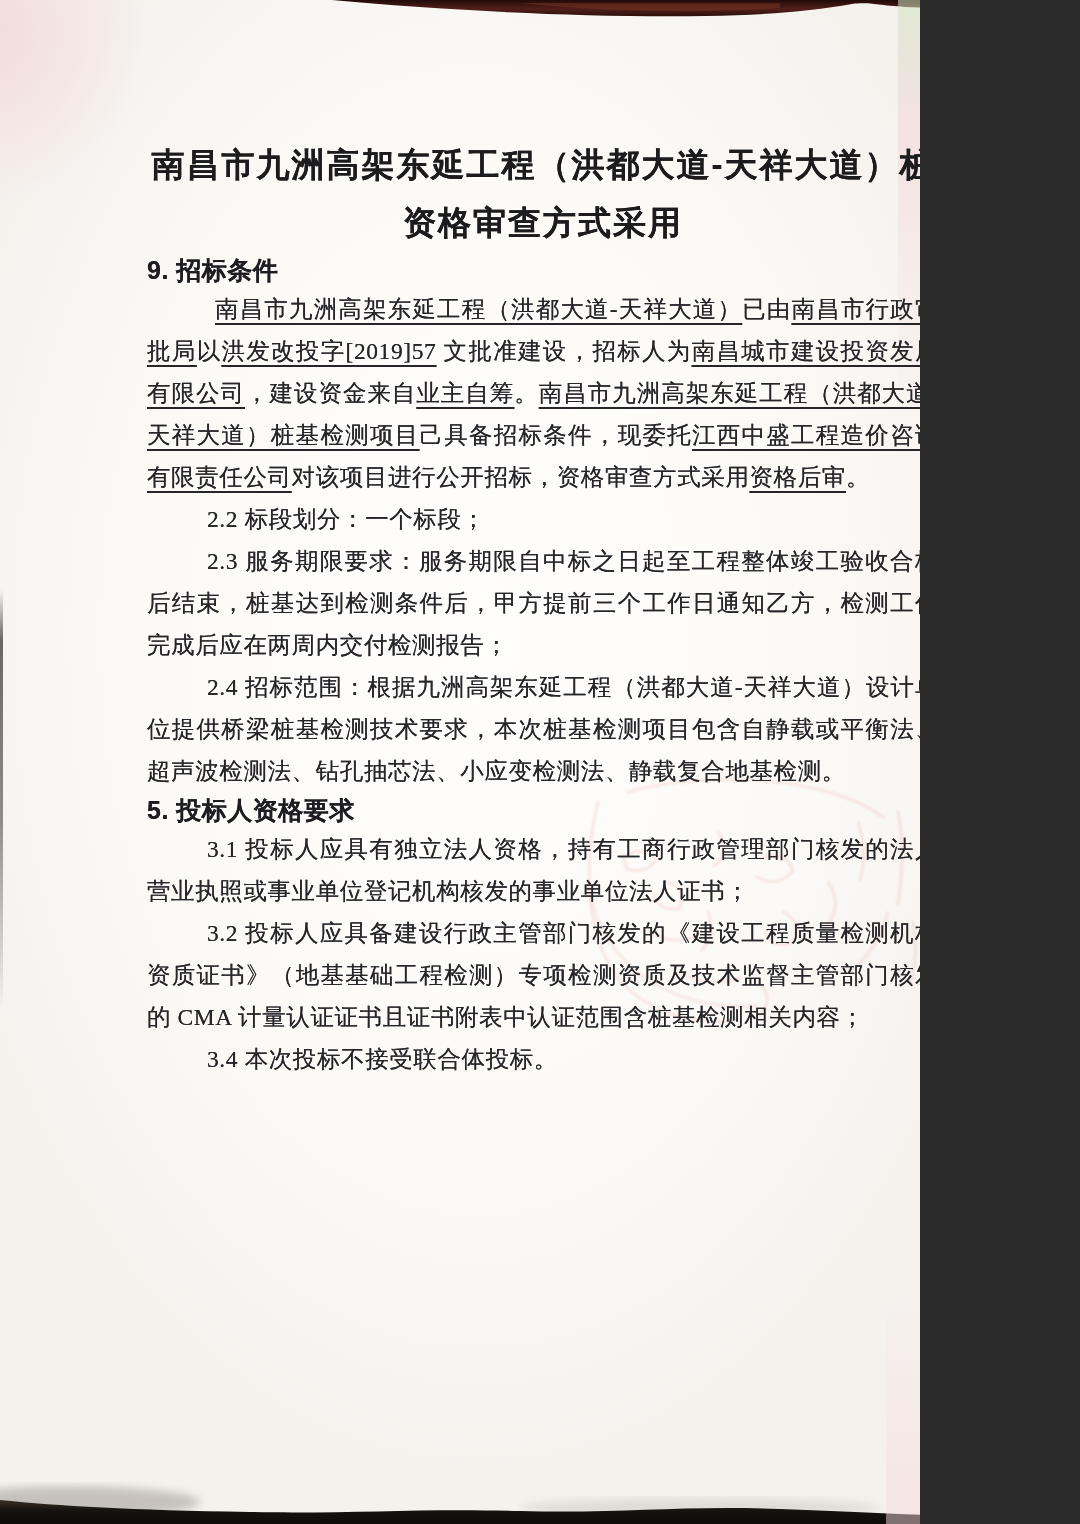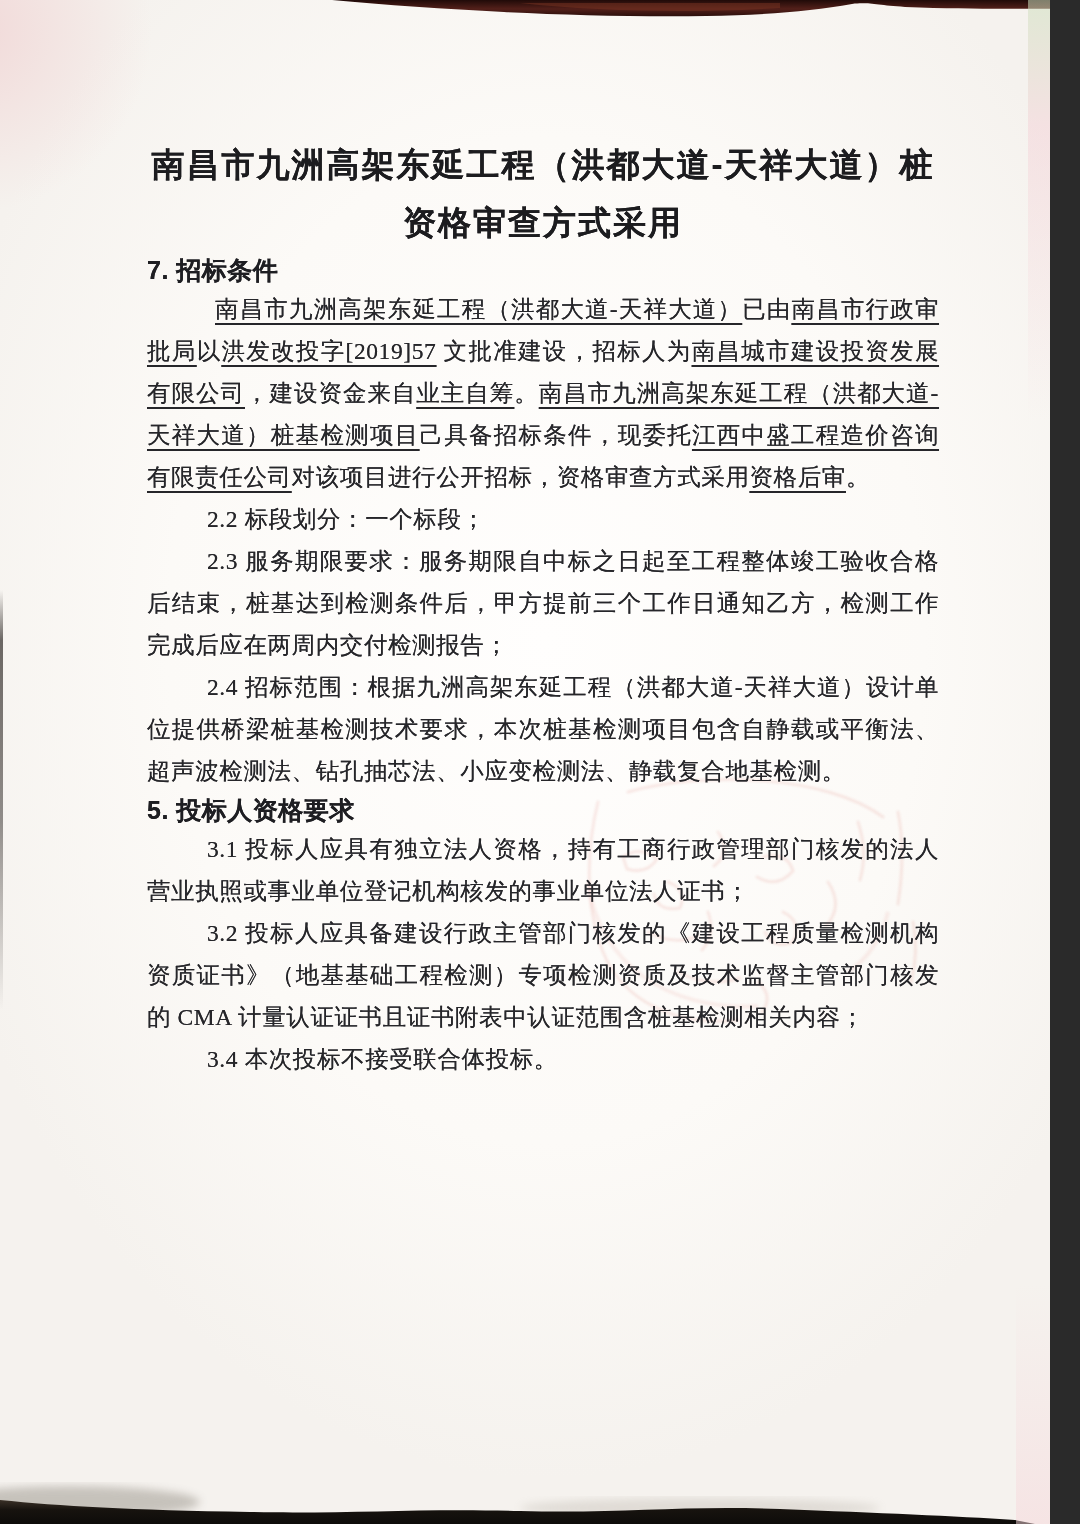--- a/index.html
+++ b/index.html
@@ -1,17 +1,17 @@
 <!DOCTYPE html>
 <html><head>
 <meta charset="utf-8">
 <style>
   html,body{margin:0;padding:0;background:#2a2a2a;}
   .photo{
-    position:relative;width:1050px;height:1524px;overflow:hidden;
+    position:relative;width:920px;height:1524px;overflow:hidden;
     background:
       radial-gradient(circle 260px at -30px 30px, rgba(238,196,198,.55), rgba(238,196,198,0) 70%),
       radial-gradient(ellipse 60% 55% at 52% 42%, #fffefd 0%, #fcfaf7 60%, #f5f2ee 100%);
     font-family:"Liberation Serif","DejaVu Serif",serif;
     text-decoration:underline;
   }
   
   .edge-top{position:absolute;top:0;left:0;width:1080px;height:26px;}
   
   .edge-bottom{position:absolute;left:0;bottom:0;width:1080px;height:70px;}
@@ -117,21 +117,21 @@
   </svg>
 
   <div class="doc">
 
     <div class="title">
       <div>南昌市九洲高架东延工程（洪都大道-天祥大道）桩</div>
       <div>资格审查方式采用</div>
     </div>
 
     <section>
-      <h2 class="sec-h sec1-h">7. 招标条件</h2>
+      <h2 class="sec-h sec1-h">9. 招标条件</h2>
       <p class="para lead"><span class="u">南昌市九洲高架东延工程（洪都大道-天祥大道）</span><span>已由</span><span class="u">南昌市行政审批局</span><span>以</span><span class="u">洪发改投字[2019]57</span><span> 文批准建设，招标人为</span><span class="u">南昌城市建设投资发展有限公司</span><span>，建设资金来自</span><span class="u">业主自筹</span><span>。</span><span class="u">南昌市九洲高架东延工程（洪都大道-天祥大道）桩基检测项目</span><span>己具备招标条件，现委托</span><span class="u">江西中盛工程造价咨询有限责任公司</span><span>对该项目进行公开招标，资格审查方式采用</span><span class="u">资格后审</span><span>。</span></p>
     </section>
 
     <section>
       <p class="para sub"><span>2.2 标段划分：一个标段；</span></p>
       <p class="para sub"><span>2.3 服务期限要求：服务期限自中标之日起至工程整体竣工验收合格后结束，桩基达到检测条件后，甲方提前三个工作日通知乙方，检测工作完成后应在两周内交付检测报告；</span></p>
       <p class="para sub"><span>2.4 招标范围：根据九洲高架东延工程（洪都大道-天祥大道）设计单位提供桥梁桩基检测技术要求，本次桩基检测项目包含自静载或平衡法、超声波检测法、钻孔抽芯法、小应变检测法、静载复合地基检测。</span></p>
     </section>
 
     <section>

